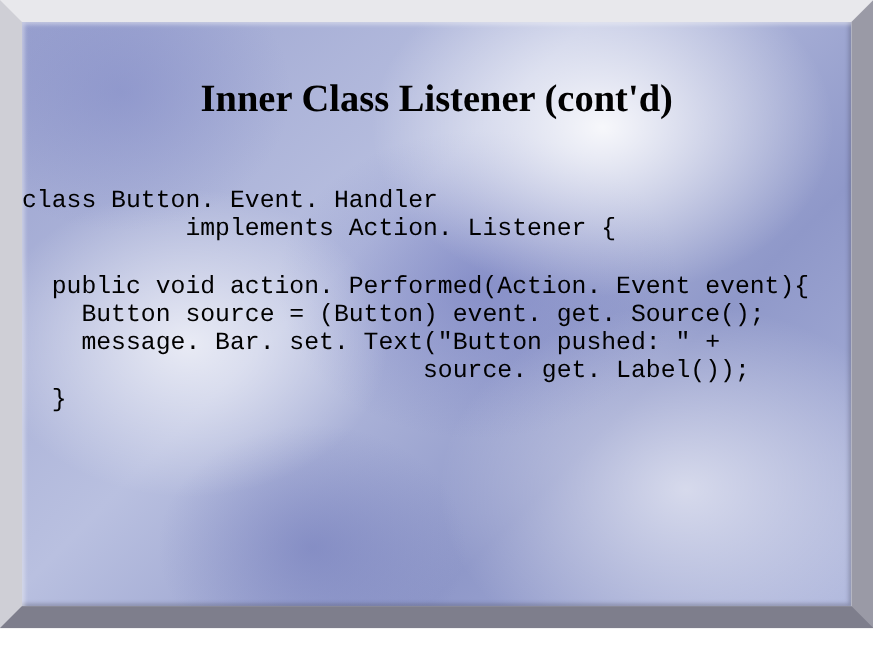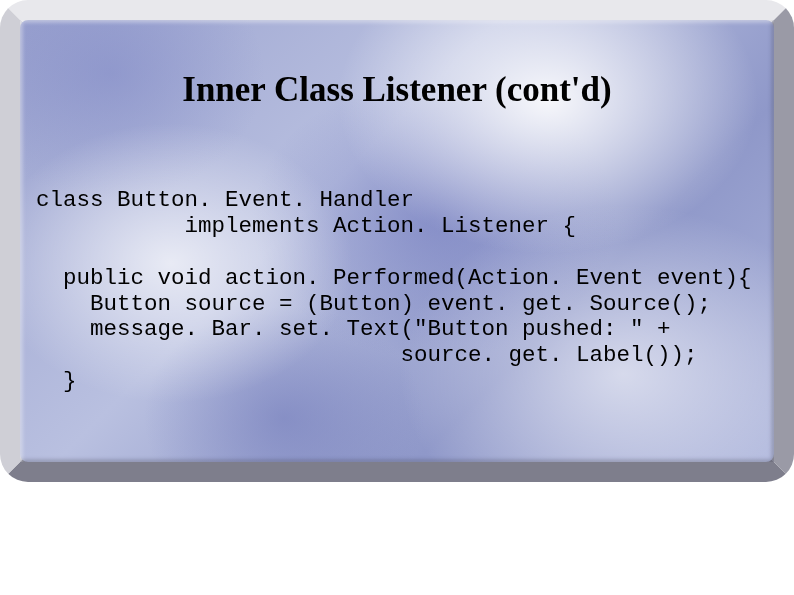--- a/index.html
+++ b/index.html
@@ -5,36 +5,35 @@
   html, body {
     margin: 0;
     padding: 0;
     width: 794px;
     height: 595px;
     overflow: hidden;
   }
   .slide-frame {
     position: relative;
     width: 794px;
-    height: 482px;
+    height: 571px;
     box-sizing: border-box;
     
     border-top: 20px solid #e8e8ec;
     border-left: 20px solid #cfcfd6;
     border-right: 20px solid #9a9aa6;
     border-bottom: 20px solid #7e7e8c;
     background:
       radial-gradient(ellipse 300px 220px at 70% 18%, rgba(255,255,255,0.9) 0%, rgba(255,255,255,0) 70%),
       radial-gradient(ellipse 260px 200px at 20% 55%, rgba(255,255,255,0.7) 0%, rgba(255,255,255,0) 70%),
       radial-gradient(ellipse 320px 240px at 80% 80%, rgba(255,255,255,0.6) 0%, rgba(255,255,255,0) 70%),
       radial-gradient(ellipse 200px 160px at 35% 90%, rgba(111,120,185,0.55) 0%, rgba(111,120,185,0) 70%),
       radial-gradient(ellipse 260px 200px at 55% 45%, rgba(101,110,185,0.5) 0%, rgba(101,110,185,0) 70%),
       radial-gradient(ellipse 220px 180px at 12% 12%, rgba(121,130,195,0.45) 0%, rgba(121,130,195,0) 70%),
       linear-gradient(135deg, #9aa2cf 0%, #b9c0e0 40%, #8f98c9 70%, #aeb6dc 100%);
-    border-radius: 28px;
   }
   
   .slide-frame::before {
     content: "";
     position: absolute;
     inset: 0;
     box-shadow:
       inset 2px 2px 4px rgba(255,255,255,0.5),
       inset -2px -2px 4px rgba(50,50,70,0.35);
     pointer-events: none;
@@ -45,28 +44,27 @@
     right: 0;
     top: 50px;
     text-align: center;
     font-family: "Times New Roman", Times, serif;
     font-weight: bold;
     font-size: 35px;
     color: #000;
   }
   .code-block {
     position: absolute;
-    left: 16px;
+    left: 0;
     top: 150px;
     font-family: "Courier New", Courier, monospace;
     font-size: 22.5px;
     line-height: 1.15;
     color: #000;
     white-space: pre;
-    margin-top: 18px;
   }
 </style>
 </head>
 <body>
 
 <div class="slide-frame">
   <div class="title">Inner Class Listener (cont'd)</div>
   <div class="code-block">class Button. Event. Handler
            implements Action. Listener {
 

